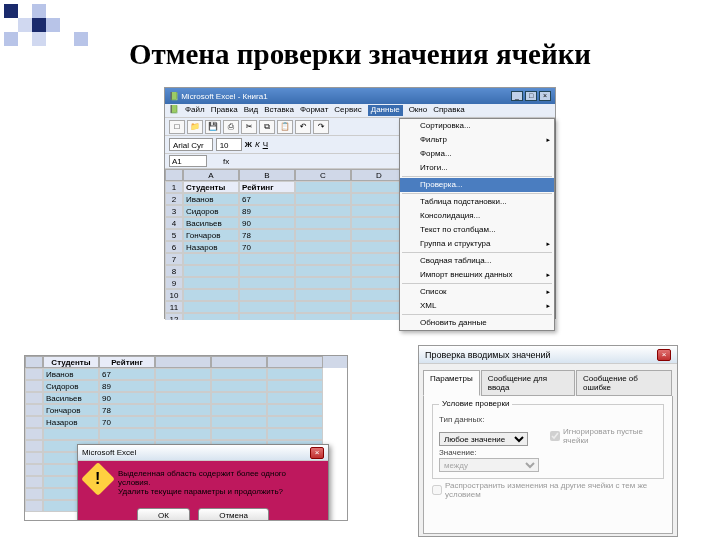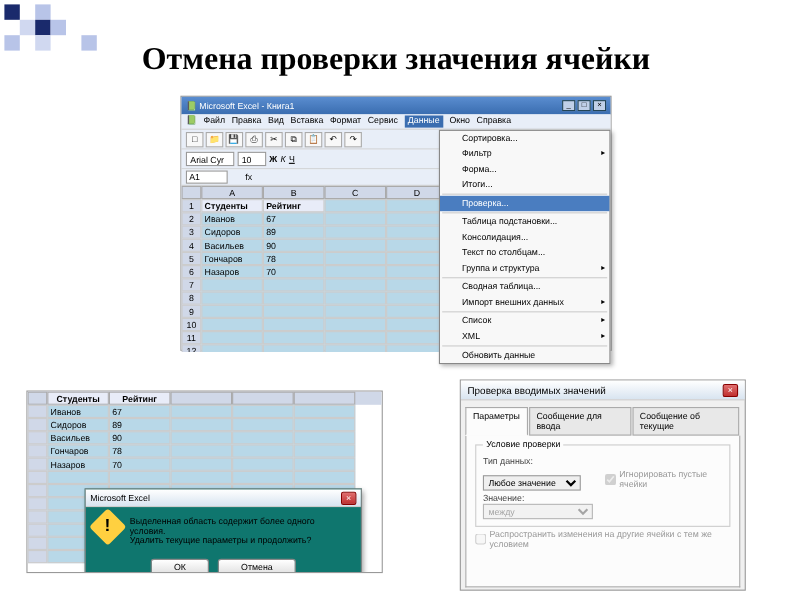--- a/index.html
+++ b/index.html
@@ -33,21 +33,21 @@
 .cell{width:56px;background:#b8d8e8}
 .cell.hdr{background:#e8ecf8;font-weight:bold}
 .rn{width:18px;background:#d0d8e8;text-align:center}
 .dropdown{position:absolute;top:30px;right:0;width:156px;background:#f8f8f8;border:1px solid #888;box-shadow:2px 2px 4px rgba(0,0,0,.3);font-size:8px}
 .dropdown div{padding:2px 6px 2px 20px;height:14px;line-height:10px;position:relative}
 .dropdown div.sep{height:1px;background:#ccc;margin:1px 2px;padding:0}
 .dropdown div.hl{background:#4a7dc0;color:#fff}
 .dropdown div.arr::after{content:"▸";position:absolute;right:4px;top:2px;font-size:7px}
 .p2{left:24px;top:270px;width:324px;height:166px}
 .p2 .sheet2{height:100%;overflow:hidden;position:relative}
-.alert{position:absolute;left:52px;top:88px;width:252px;background:#0f766e;border:1px solid #888;box-shadow:2px 2px 5px rgba(0,0,0,.4);font-size:8px}
+.alert{position:absolute;left:52px;top:88px;width:252px;background:#be185d;border:1px solid #888;box-shadow:2px 2px 5px rgba(0,0,0,.4);font-size:8px}
 .alert .atitle{background:linear-gradient(#fff,#d8e4f0);height:16px;padding:2px 4px;border-bottom:1px solid #ccc;display:flex;justify-content:space-between;align-items:center}
 .alert .abody{padding:8px 8px 8px 40px;position:relative;min-height:40px}
 .alert .aicon{position:absolute;left:8px;top:6px;width:24px;height:24px;background:#ffd040;border-radius:3px;transform:rotate(45deg);display:flex;align-items:center;justify-content:center}
 .alert .aicon span{transform:rotate(-45deg);font-weight:bold;font-size:16px;color:#000}
 .alert .abtns{text-align:center;padding:4px 0 8px}
 .alert .abtns button{font-size:8px;padding:2px 20px;margin:0 3px;border:1px solid #888;background:linear-gradient(#fff,#e0e0e0);border-radius:3px}
 .p3{left:418px;top:260px;width:260px;height:192px;background:#f0f0f0}
 .p3 .dtitle{background:linear-gradient(#fff,#d8e4f0);height:18px;padding:2px 6px;font-size:9px;display:flex;justify-content:space-between;align-items:center;border-bottom:1px solid #ccc}
 .p3 .tabs{display:flex;font-size:8px;padding:6px 4px 0}
 .p3 .tabs span{padding:3px 6px;border:1px solid #aaa;background:#e8e8e8;margin-right:1px}
@@ -376,21 +376,21 @@
 </div>
 
 <div class="panel p3">
   <div class="dtitle">
         <span>Проверка вводимых значений</span>
         <span class="closebtn">×</span>
       </div>
   <div class="tabs">
     <span class="act">Параметры</span>
     <span>Сообщение для ввода</span>
-    <span>Сообщение об текущие</span>
+    <span>Сообщение об ошибке</span>
   </div>
   <div class="tabbody">
     <div class="grp">
       <span class="gt">Условие проверки</span>
       <label>Тип данных:</label>
       <div style="display:flex;gap:22px;align-items:flex-end">
         <select><option>Любое значение</option></select>
         <label class="chk">
               <input type="checkbox" checked="" disabled="" style="">
               <span>Игнорировать пустые ячейки</span>

